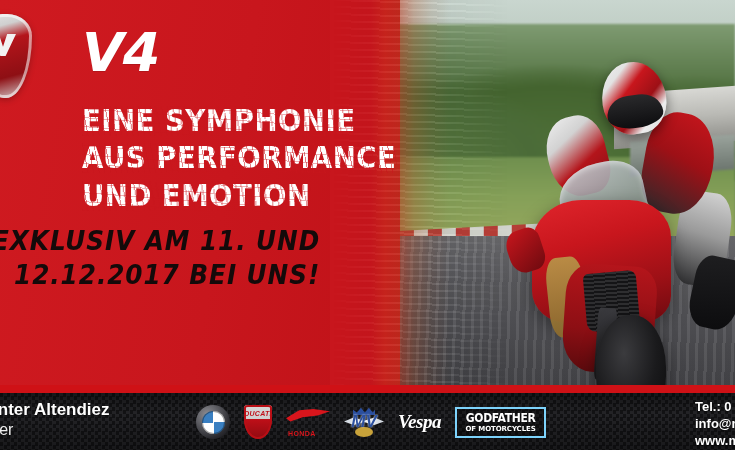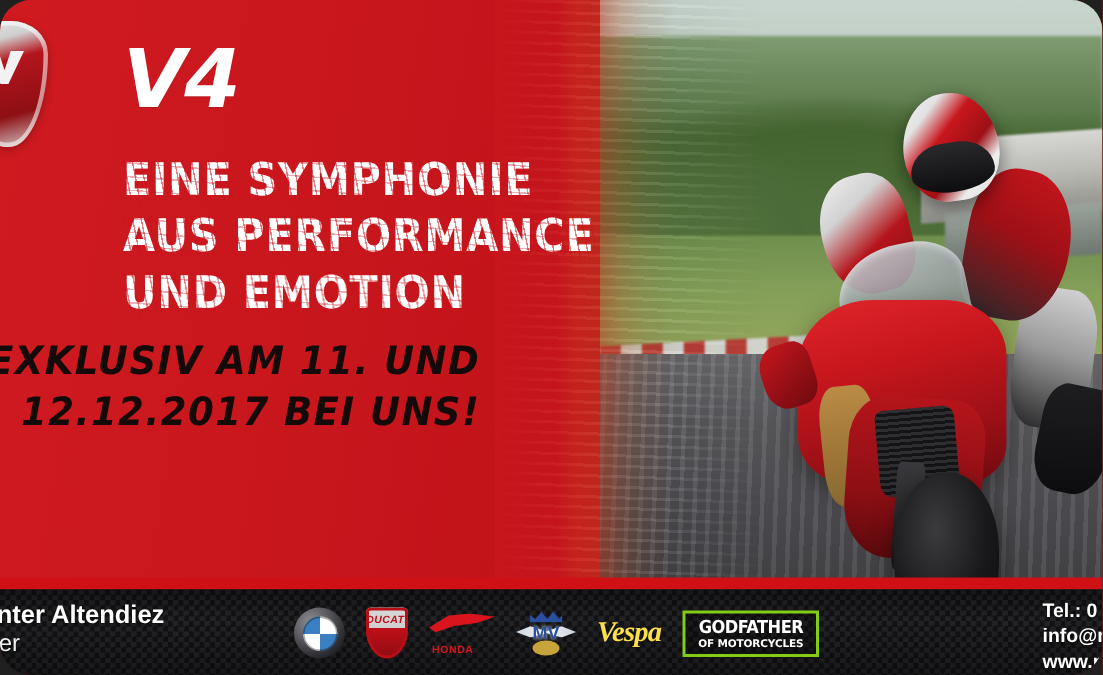--- a/index.html
+++ b/index.html
@@ -3,21 +3,20 @@
 <meta charset="utf-8">
 <style>
   html,body{margin:0;padding:0;background:#202020;}
   body{font-family:"Liberation Sans",sans-serif;}
 
   .banner{
     position:relative;
     width:735px;height:450px;
     overflow:hidden;
     background:#c8161d;
-    border-radius:21px;
   }
 
   
   .photo{
     position:absolute;left:330px;top:0;width:405px;height:393px;
     overflow:hidden;
     background:#6f8a56;
   }
   
   .sky{position:absolute;left:0;top:0;width:100%;height:34%;
@@ -196,32 +195,32 @@
     color:#d8151c;letter-spacing:.4px;}
 
   
   .mv{width:40px;height:30px;position:relative;
     display:flex;align-items:center;justify-content:center;}
   .mv .crown{position:absolute;top:0;left:9px;width:22px;height:8px;
     background:#2b4f9e;clip-path:polygon(0 100%,0 35%,18% 70%,36% 10%,54% 70%,72% 10%,90% 70%,100% 35%,100% 100%);}
   .mv .wings{position:absolute;top:8px;left:0;width:40px;height:16px;
     background:linear-gradient(90deg,#cfd6de,#eef1f5 50%,#cfd6de);
     clip-path:polygon(0 40%,24% 16%,50% 36%,76% 16%,100% 40%,76% 62%,50% 44%,24% 62%);}
-  .mv .letters{position:relative;font-size:12px;font-weight:bold;color:#2b4f9e;
-    z-index:2;text-shadow:0 0 2px #fff;}
+  .mv .letters{position:relative;font-size:17px;font-weight:bold;color:#2b4f9e;
+    font-style:italic;z-index:2;text-shadow:0 0 2px #fff;}
   .mv .gear{position:absolute;bottom:0;left:11px;width:18px;height:10px;
     background:#c8a23a;border-radius:50%;}
 
   
   .vespa{font-family:"Liberation Serif",serif;font-style:italic;font-weight:bold;
-    font-size:19px;color:#fde047;letter-spacing:-.5px;
+    font-size:19px;color:#ffffff;letter-spacing:-.5px;
     text-shadow:0 1px 1px rgba(0,0,0,.6);}
 
   
-  .godfather{border:2px solid #84cc16;padding:3px 5px;text-align:center;
+  .godfather{border:2px solid #7dd3fc;padding:3px 5px;text-align:center;
     background:rgba(0,0,0,.25);line-height:1;}
   .godfather .g1{font-size:12px;font-weight:bold;color:#fff;letter-spacing:-.4px;
     font-family:"DejaVu Sans",sans-serif;transform:scaleX(.9);display:block;}
   .godfather .g2{font-size:7px;font-weight:bold;color:#fff;letter-spacing:-.1px;
     font-family:"DejaVu Sans",sans-serif;display:block;margin-top:2px;}
 
   .address{position:absolute;left:565px;top:409px;white-space:nowrap;}
   .address div{font-size:13px;color:#e6e6e6;line-height:18px;
     text-shadow:0 1px 2px rgba(0,0,0,.8);}
 

